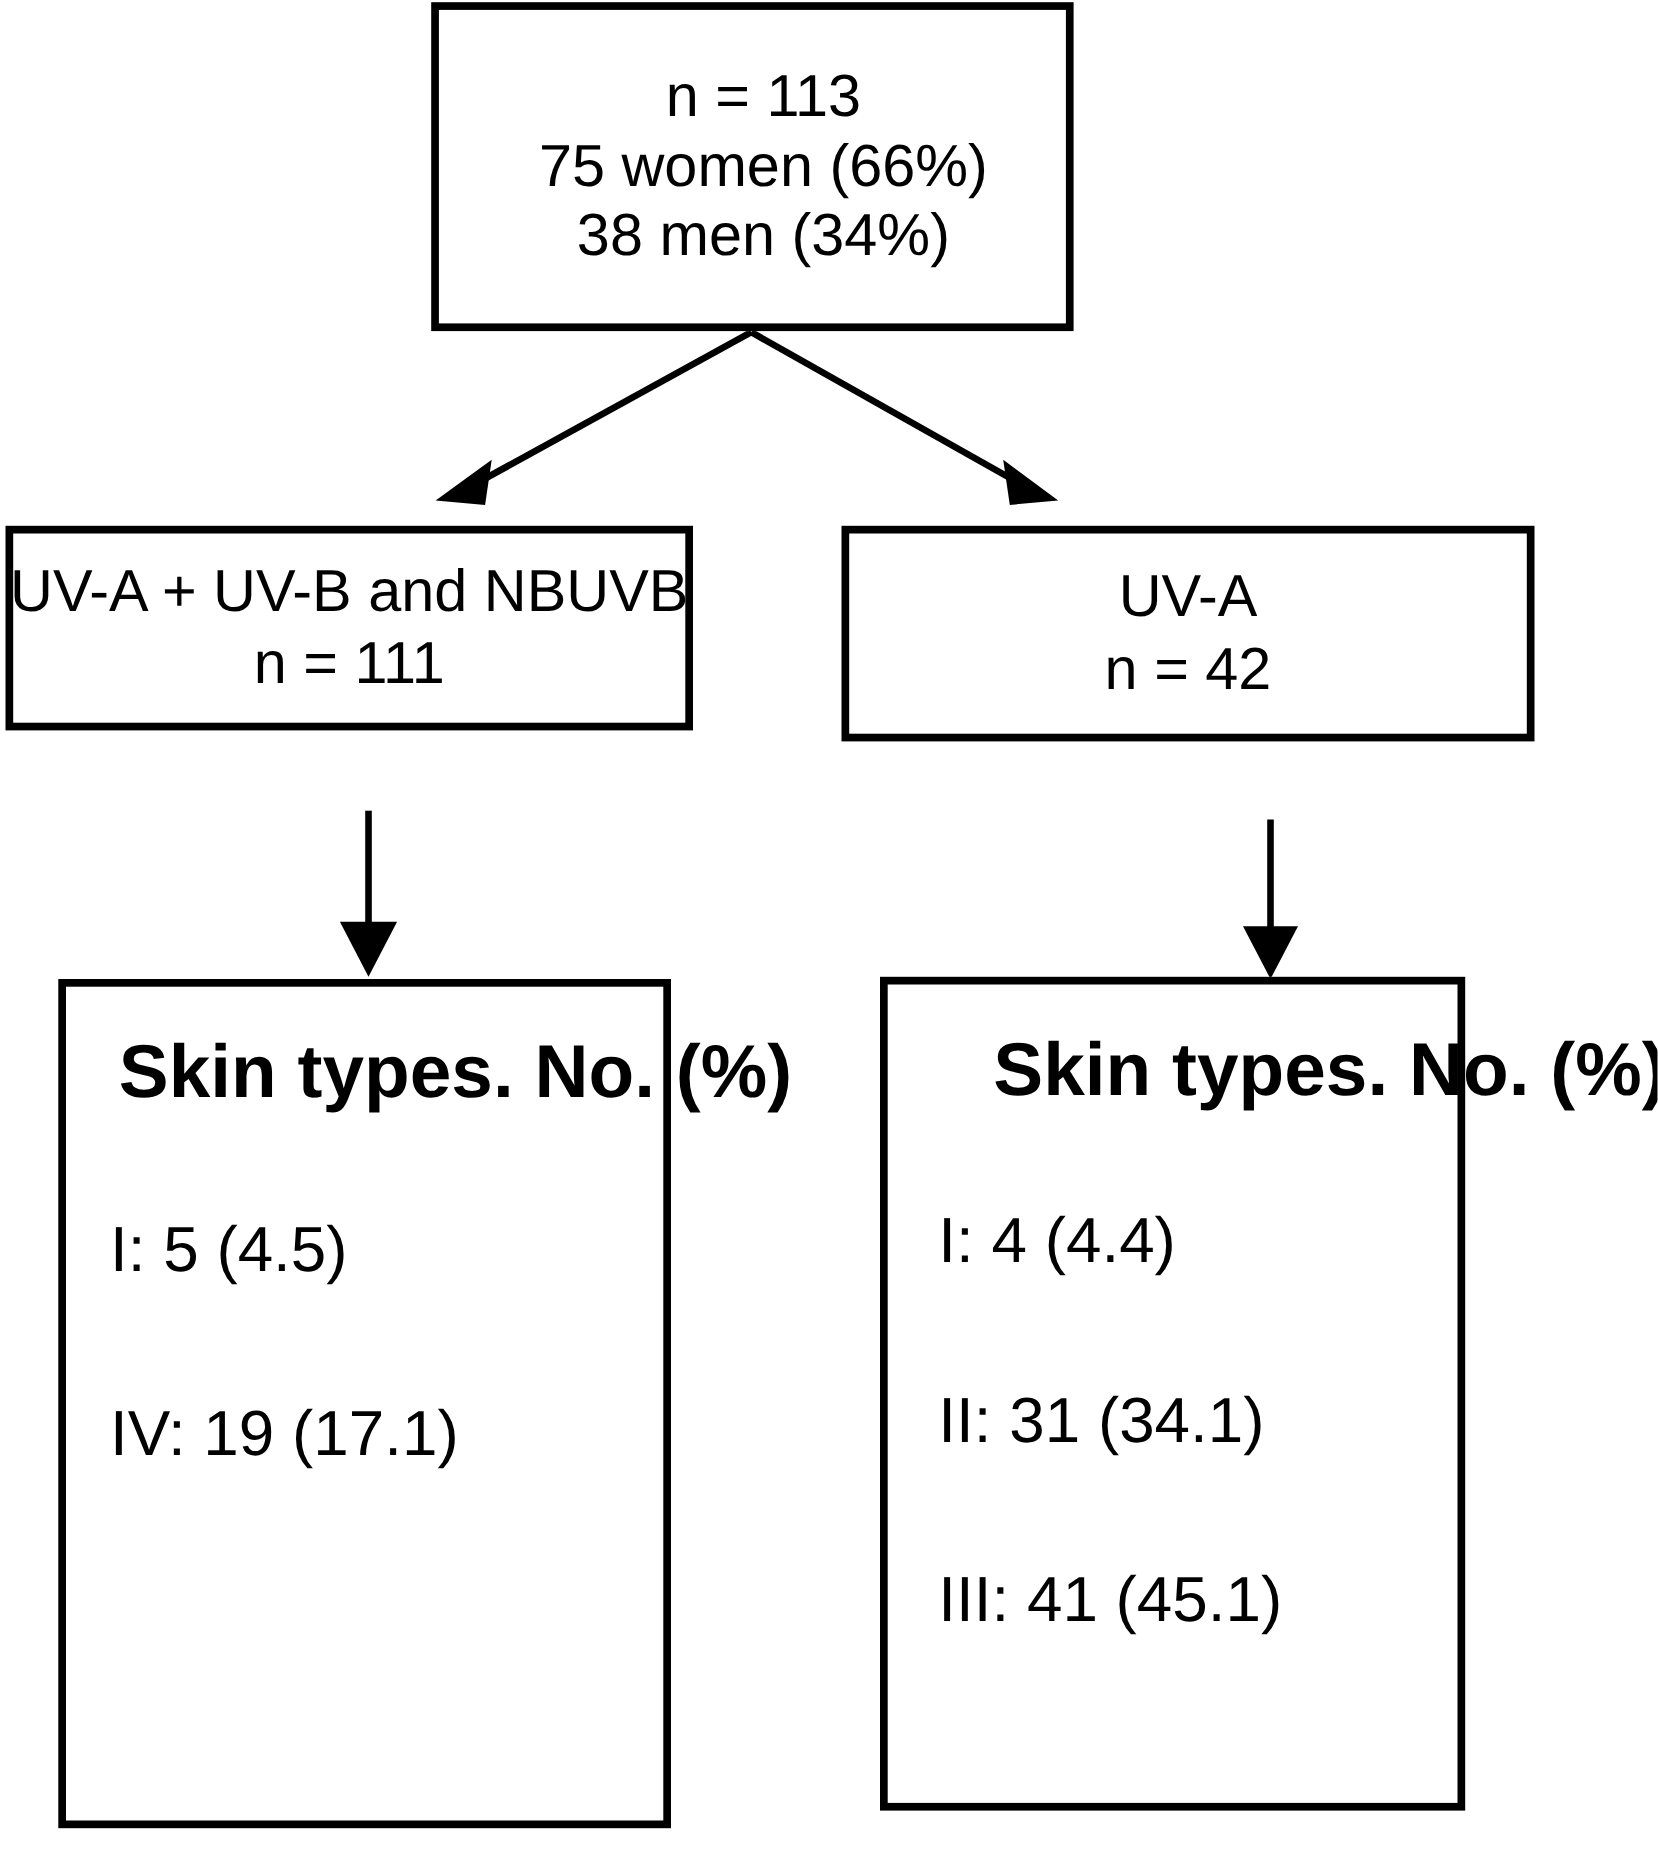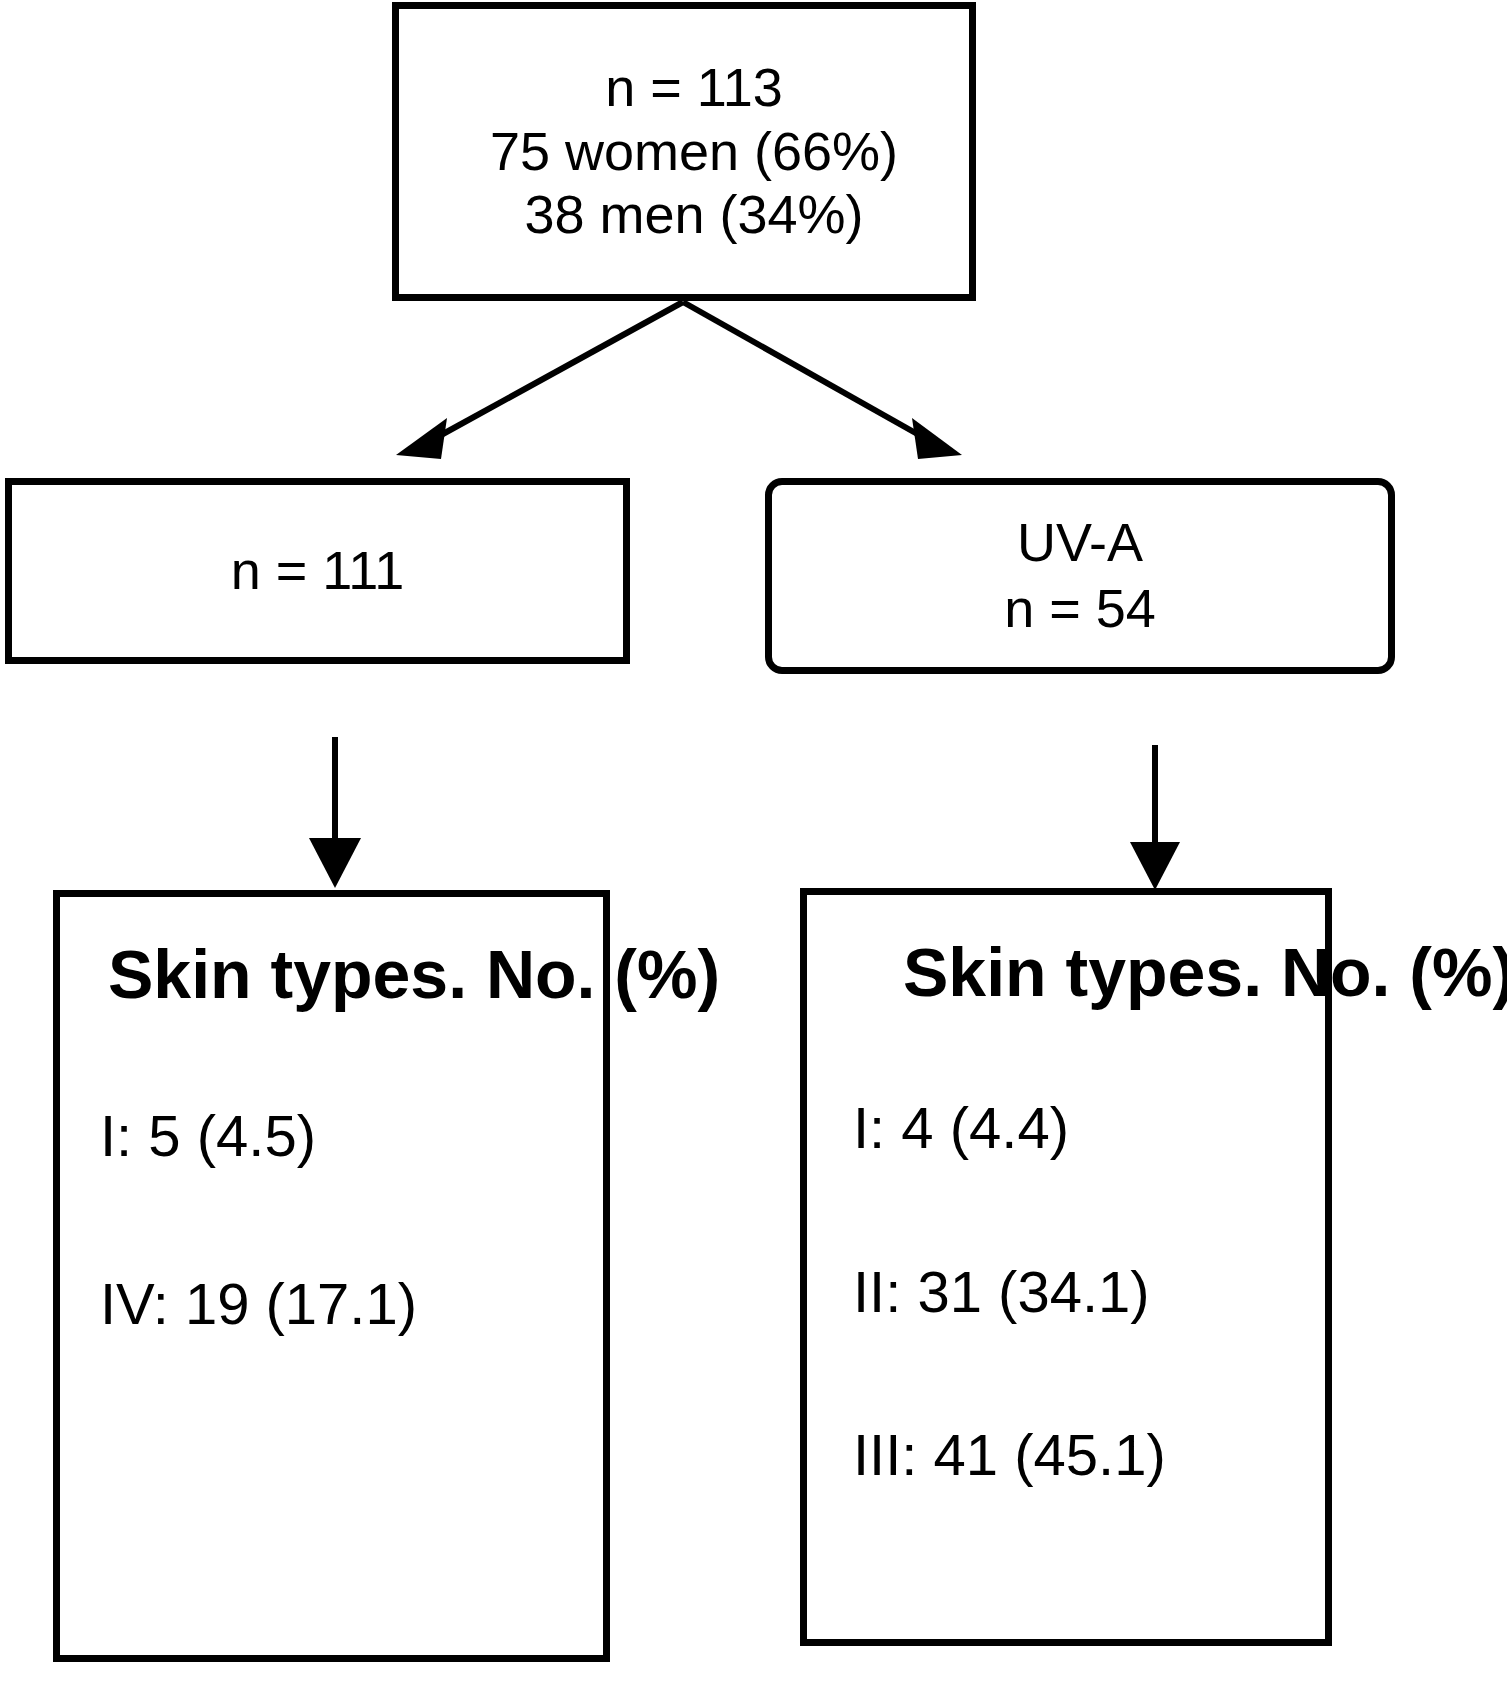--- a/index.html
+++ b/index.html
@@ -51,21 +51,20 @@
     align-items: center;
     justify-content: center;
   }
   #node-mid-right {
     left: 765px;
     top: 478px;
     width: 630px;
     height: 196px;
     align-items: center;
     justify-content: center;
-    border-radius: 17px;
   }
   .node-mid .line {
     font-size: 54px;
     line-height: 1.22;
     text-align: center;
     white-space: nowrap;
   }
 
   
   #node-bottom-left {
@@ -143,26 +142,27 @@
     </g>
   </svg>
 
   <div class="node" id="node-top">
     <div class="line">n = 113</div>
     <div class="line">75 women (66%)</div>
     <div class="line">38 men (34%)</div>
   </div>
 
   <div class="node node-mid" id="node-mid-left">
+    <div class="line">UV-A + UV-B and NBUVB</div>
     <div class="line">n = 111</div>
   </div>
 
   <div class="node node-mid" id="node-mid-right">
     <div class="line">UV-A</div>
-    <div class="line">n = 54</div>
+    <div class="line">n = 42</div>
   </div>
 
   <div class="node node-bottom" id="node-bottom-left">
     <div class="heading">Skin types. No. (%)</div>
     <div class="rows">
       <div class="row">I: 5 (4.5)</div>
       <div class="row">IV: 19 (17.1)</div>
     </div>
   </div>
 

